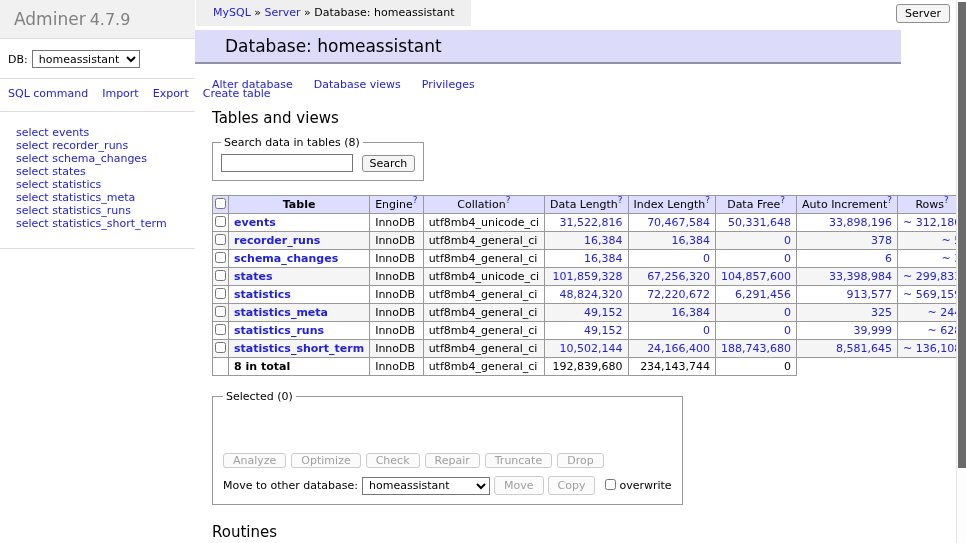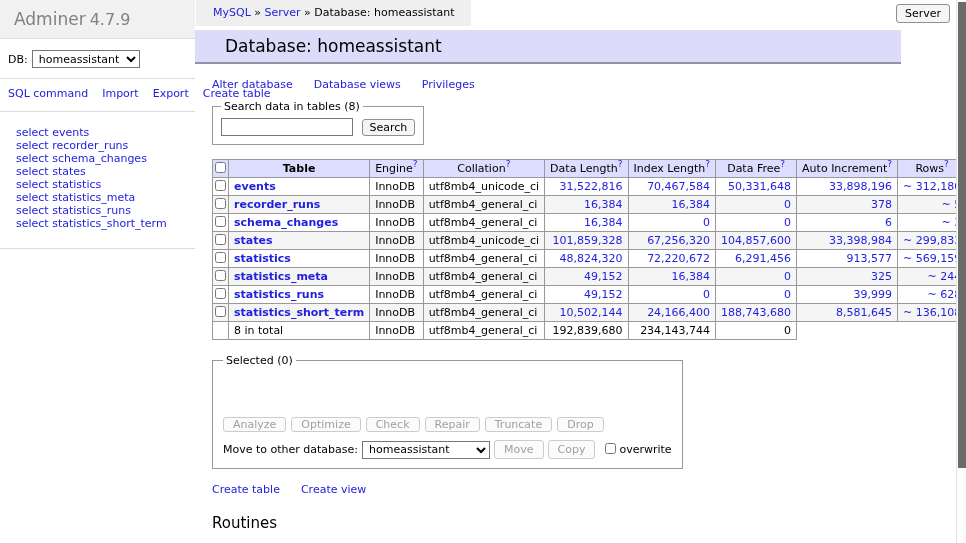--- a/index.html
+++ b/index.html
@@ -55,21 +55,21 @@
   thead td, thead th { background:#ddddff; text-align:center; font-weight:normal; }
   thead th[data-name="column-header-name"] { font-weight:bold; }
   sup { font-size:9px; line-height:0; }
   tbody tr:nth-child(even) { background:#f5f5f5; }
   tbody tr.total { background:#fff; }
   td.check { text-align:center; padding:1px 2px; }
   td.check input { margin:0; width:11px; height:11px; }
   td.name a { font-weight:bold; }
   td.num { text-align:right; }
   tr.total td { color:#000; }
-  tr.total td.totalname { font-weight:normal; }
+  tr.total td.totalname { font-weight:bold; }
 
   #selected-fieldset { margin-top:14px; padding:6px 10px 9px; }
   #selected-buttons button { margin-right:5px; padding:0 9px;margin-top:44px; }
   #move-row { margin-top:8px; }
   #move-row select { width:128px; margin:0 4px; }
   #move-row button { margin-right:4px; padding:2px 9px; }
   #move-row input[type=checkbox] { width:11px; height:11px; vertical-align:-1px; margin:0 3px 0 6px; }
 
   
   #scrollbar { position:absolute; right:0; top:0; width:10px; height:543px;
@@ -104,20 +104,21 @@
 
 <div id="logout-wrap" data-name="logout-area">
   <button data-name="logout-button">Server</button>
 </div>
 
 <div id="content" data-name="main-content">
   <div id="breadcrumb" data-name="breadcrumb"><a href="#" data-name="breadcrumb-mysql">MySQL</a><span data-name="breadcrumb-separator"> » </span><a href="#" data-name="breadcrumb-server">Server</a><span data-name="breadcrumb-separator"> » </span><span data-name="breadcrumb-current">Database: homeassistant</span></div>
   <h2 data-name="page-title">Database: homeassistant</h2>
   <div id="main">
     <p class="links" data-name="database-nav-links"><a href="#" data-name="alter-database-link">Alter database</a><a href="#" data-name="database-schema-link">Database views</a><a href="#" data-name="privileges-link">Privileges</a></p>
+    <h3 data-name="tables-heading">Tables and views</h3>
 
     <fieldset id="search-fieldset" data-name="search-fieldset">
       <legend data-name="search-legend">Search data in tables (8)</legend>
       <input type="text" data-name="search-input" value="" style="">
       <button data-name="search-button">Search</button>
     </fieldset>
 
     <table data-name="tables-list-table">
       <colgroup>
         <col style="width:20px">
@@ -245,21 +246,20 @@
     </table>
 
     <fieldset id="selected-fieldset" data-name="selected-fieldset">
       <legend data-name="selected-legend">Selected (0)</legend>
       <div id="selected-buttons" data-name="selected-buttons"><button class="gbtn" data-name="analyze-button" disabled="">Analyze</button><button class="gbtn" data-name="optimize-button" disabled="">Optimize</button><button class="gbtn" data-name="check-button" disabled="">Check</button><button class="gbtn" data-name="repair-button" disabled="">Repair</button><button class="gbtn" data-name="truncate-button" disabled="">Truncate</button><button class="gbtn" data-name="drop-button" disabled="">Drop</button></div>
       <div id="move-row" data-name="move-row">
         <span data-name="move-label">Move to other database:</span><select data-name="move-db-select"><option>homeassistant</option></select><button class="gbtn" disabled="" data-name="move-button">Move</button><button class="gbtn" disabled="" data-name="copy-button">Copy</button><input type="checkbox" data-name="overwrite-checkbox" style=""><label data-name="overwrite-label">overwrite</label>
       </div>
     </fieldset>
 
-    <p class="links" data-name="create-links"><a href="#" data-name="create-table-link">Create table</a><a href="#" data-name="create-view-link">Create view</a></p>
     <h3 data-name="routines-heading">Routines</h3>
     <p class="links" data-name="routine-links"><a href="#" data-name="create-procedure-link">Create procedure</a><a href="#" data-name="create-function-link">Create function</a></p>
     
   </div>
 </div>
 
 <div id="scrollbar" data-name="scrollbar-track">
   <div id="scrollbar-thumb" data-name="scrollbar-thumb"></div>
 </div>
 

